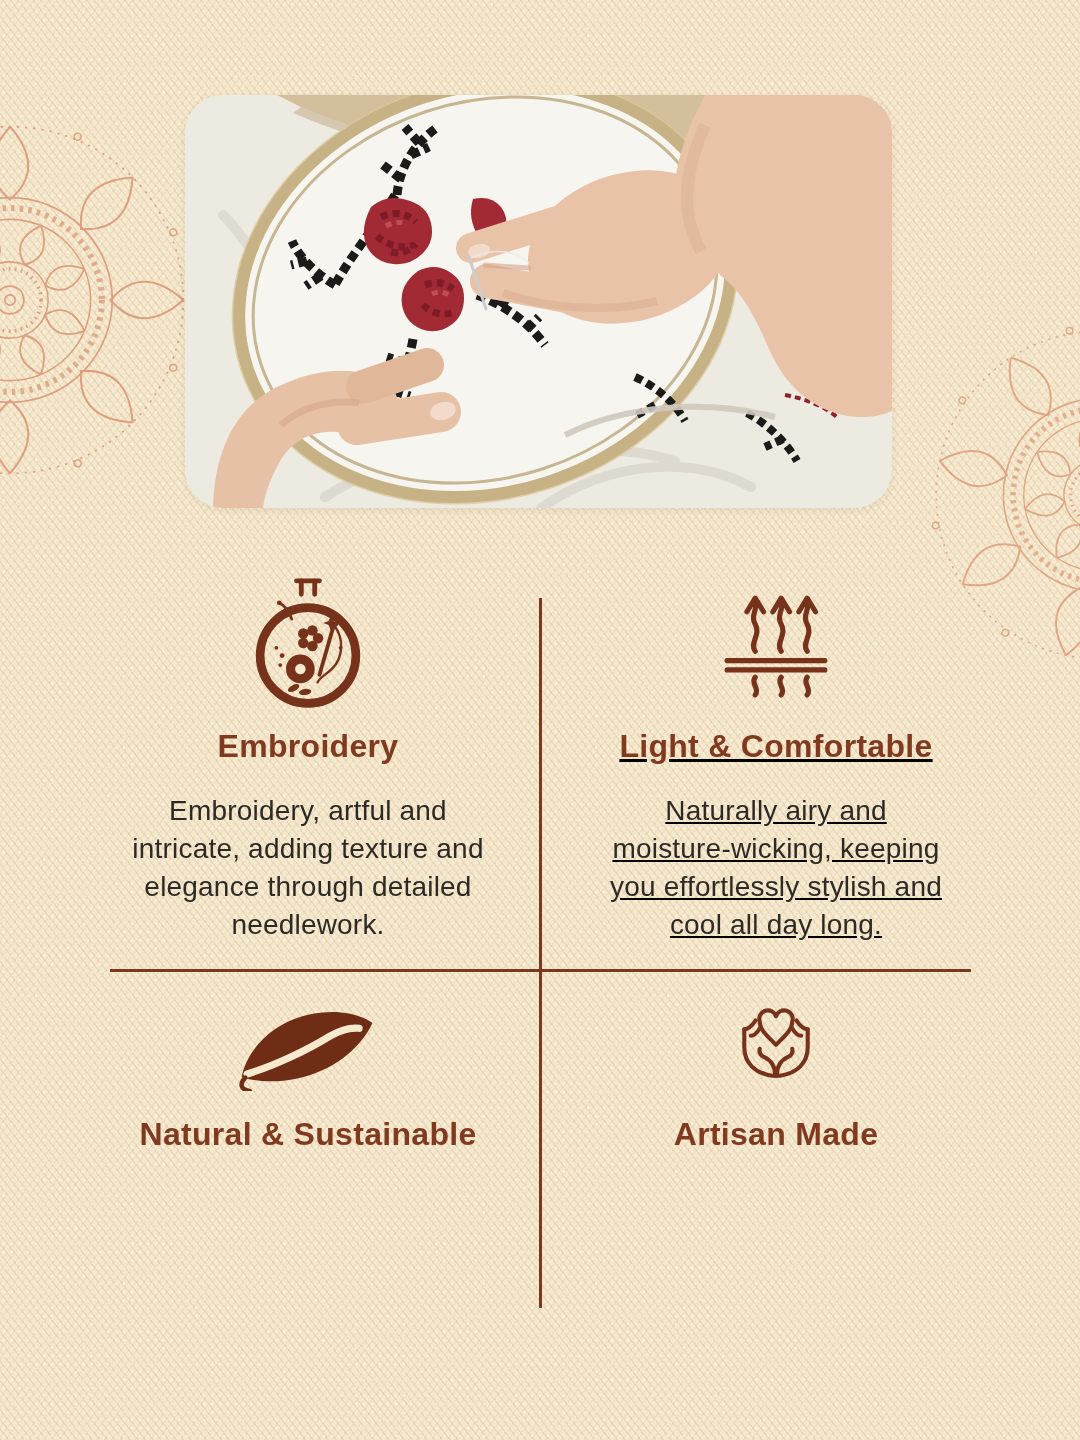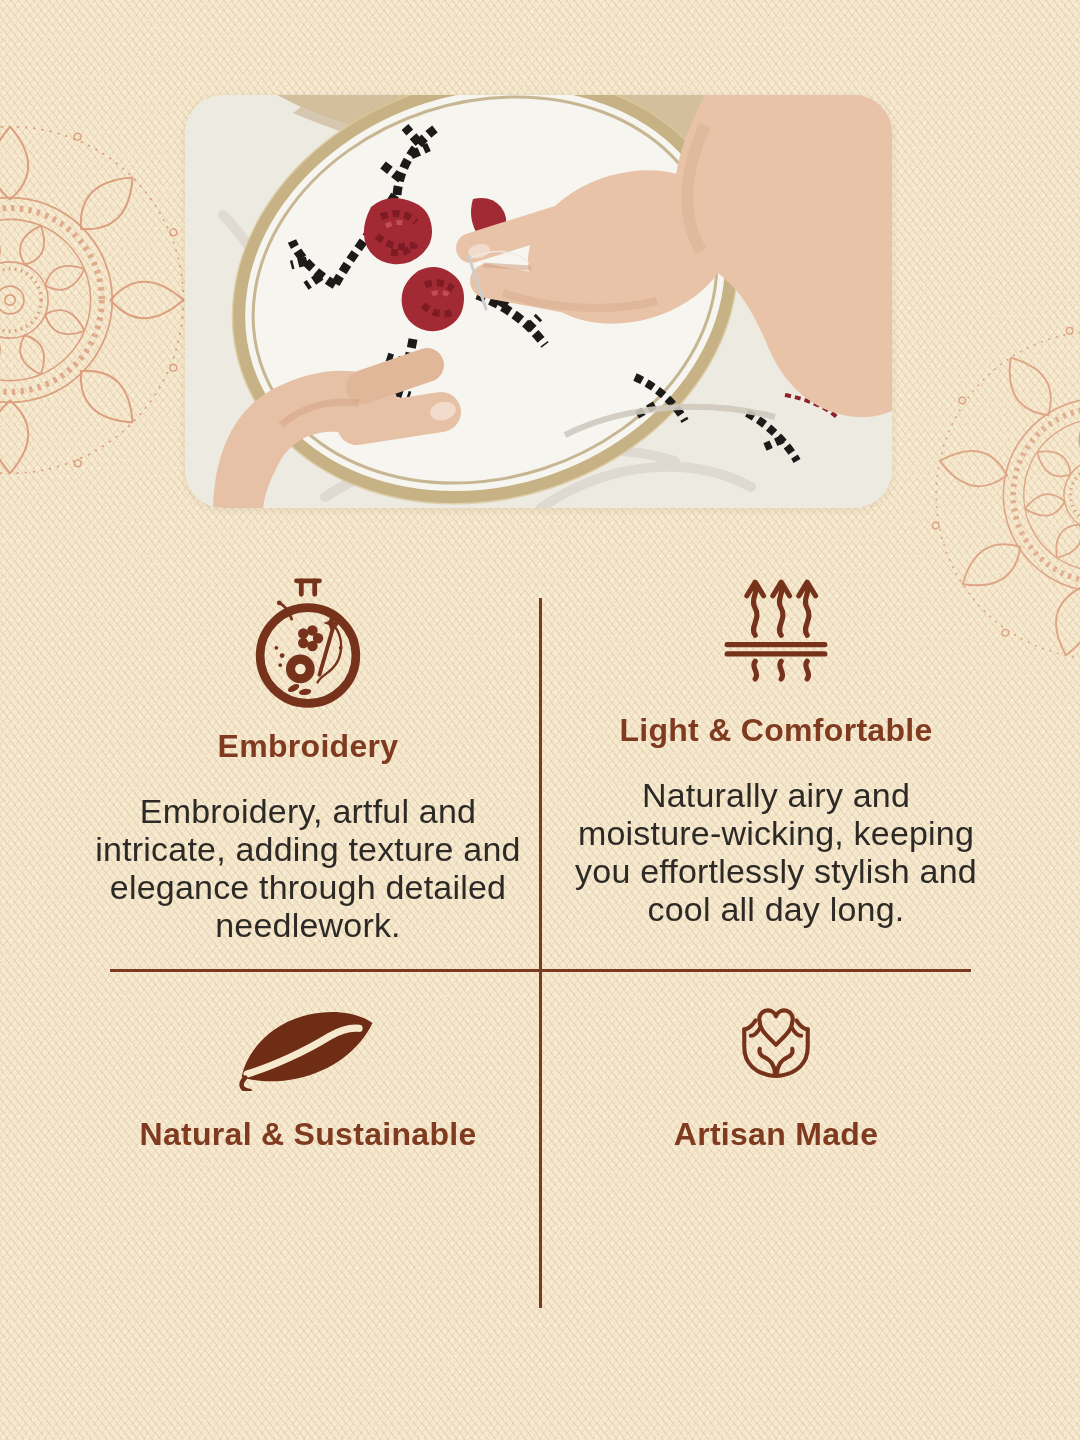--- a/index.html
+++ b/index.html
@@ -28,34 +28,34 @@
     box-shadow:0 2px 8px rgba(90,60,30,.10);
   }
   .hero svg{display:block;width:100%;height:100%;}
   .divider-h{position:absolute;left:110px;top:969px;width:861px;height:3px;background:#7B3A1F;}
   .divider-v{position:absolute;left:539px;top:598px;width:3px;height:710px;background:#7B3A1F;}
   .feature{
     position:absolute;width:460px;
     display:flex;flex-direction:column;align-items:center;text-align:center;
   }
   .f1{left:78px;top:576px;}
-  .f2{left:546px;top:560px;}
+  .f2{left:546px;top:576px;text-decoration:underline;}
   .f3{left:78px;top:1000px;}
   .f4{left:546px;top:1000px;text-align:right;}
   .icon-box{height:138px;display:flex;align-items:center;justify-content:center;}
   .f3 .icon-box,.f4 .icon-box{height:96px;}
   .title{
     margin:14px 0 0;
     font-size:32px;line-height:36px;font-weight:700;letter-spacing:.3px;
     color:#7F3A20;
   }
   .f3 .title,.f4 .title{margin-top:20px;}
   .desc{
     margin:28px 0 0;
-    font-size:34px;line-height:38px;letter-spacing:.2px;
+    font-size:28px;line-height:38px;letter-spacing:.2px;
     color:#2D2A26;white-space:pre-line;
   }
   .f3 .desc,.f4 .desc{margin-top:30px;}
   .defs-holder{position:absolute;width:0;height:0;overflow:hidden;}
 </style>
 </head>
 <body>
 
 <div class="canvas">
 

